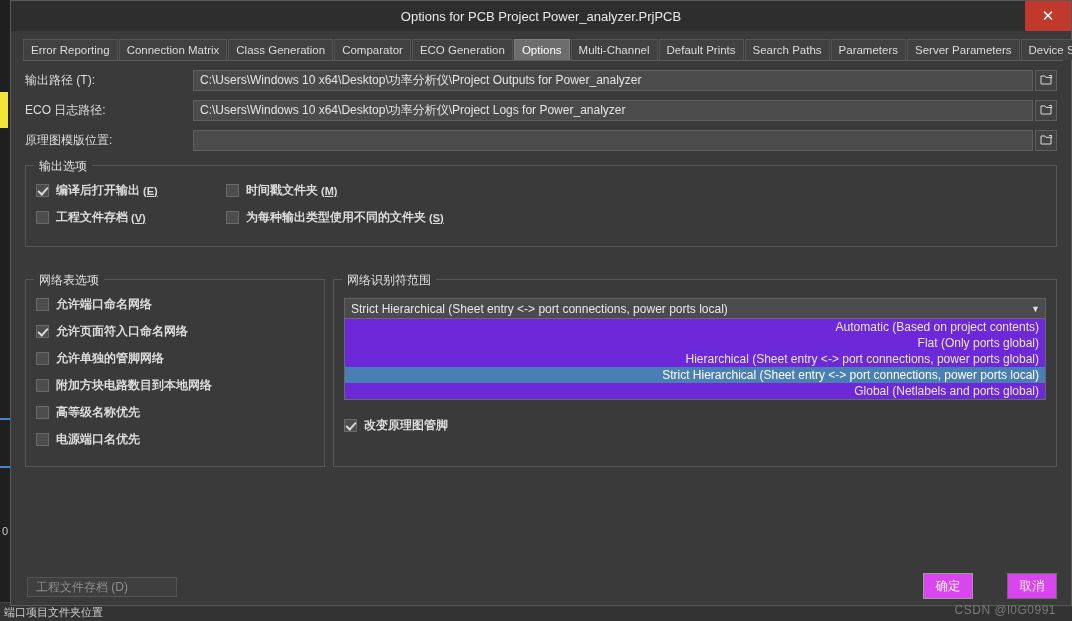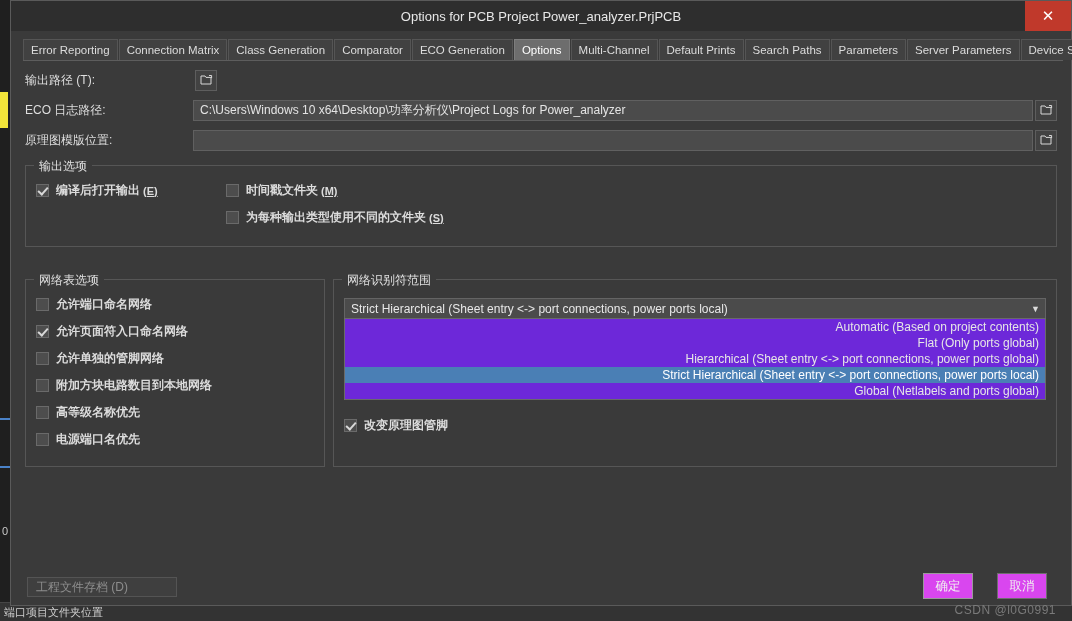--- a/index.html
+++ b/index.html
@@ -314,21 +314,21 @@
     border: 1px solid #6e6e6e;
     box-sizing: border-box;
     color: #f0f0f0;
     font-size: 12.5px;
     display: flex;
     align-items: center;
     justify-content: center;
     cursor: pointer;
   }
   .btn.ok { right: 98px; border-color: #9a9a9a; }
-  .btn.cancel { right: 24px; }
+  .btn.cancel { right: 14px; }
 
   .watermark {
     position: absolute;
     right: 16px;
     bottom: 4px;
     font-size: 12px;
     color: #7a7a7a;
     letter-spacing: 0.5px;
     pointer-events: none;
   }
@@ -367,20 +367,21 @@
     <div class="tab">Parameters</div>
     <div class="tab">Server Parameters</div>
     <div class="tab">Device Sheet</div>
 
   </div>
 
   <div class="body">
 
     <div class="path-row">
       <div class="path-label">输出路径 (T):</div>
+      <div class="path-input">C:\Users\Windows 10 x64\Desktop\功率分析仪\Project Outputs for Power_analyzer</div>
       <div class="path-btn">
         <svg width="13" height="12" viewBox="0 0 13 12">
             <path d="M1 2h4l1 1.4h5V10H1z" fill="none" stroke="#d8d8d8" stroke-width="1"></path>
             <path d="M9 1.5l2.6 0 0 2.6" fill="none" stroke="#d8d8d8" stroke-width="1"></path>
           </svg>
       </div>
     </div>
 
     <div class="path-row">
       <div class="path-label">ECO 日志路径:</div>
@@ -406,20 +407,25 @@
 
     <div class="group">
       <div class="group-title">输出选项</div>
       <div style="display:flex;">
         <div style="width:190px;">
           <div class="chk-row">
             <div class="chk checked"></div>
             <span>编译后打开输出</span>
             <span class="mn u" style="margin-left:3px">(E)</span>
           </div>
+          <div class="chk-row">
+            <div class="chk"></div>
+            <span>工程文件存档</span>
+            <span class="mn u" style="margin-left:3px">(V)</span>
+          </div>
         </div>
         <div>
           <div class="chk-row">
             <div class="chk"></div>
             <span>时间戳文件夹</span>
             <span class="mn u" style="margin-left:3px">(M)</span>
           </div>
           <div class="chk-row">
             <div class="chk"></div>
             <span>为每种输出类型使用不同的文件夹</span>

